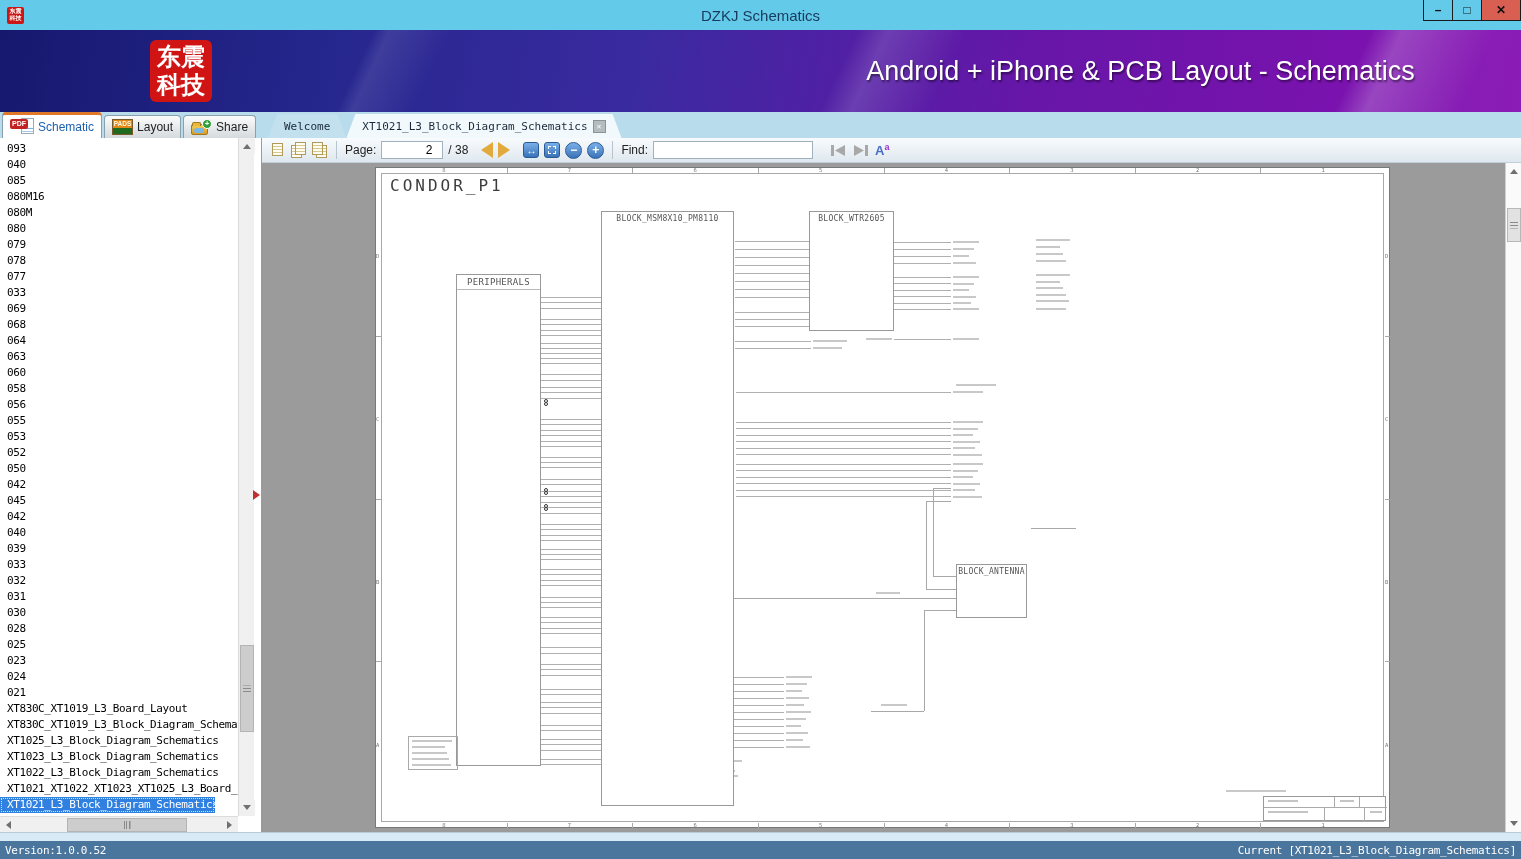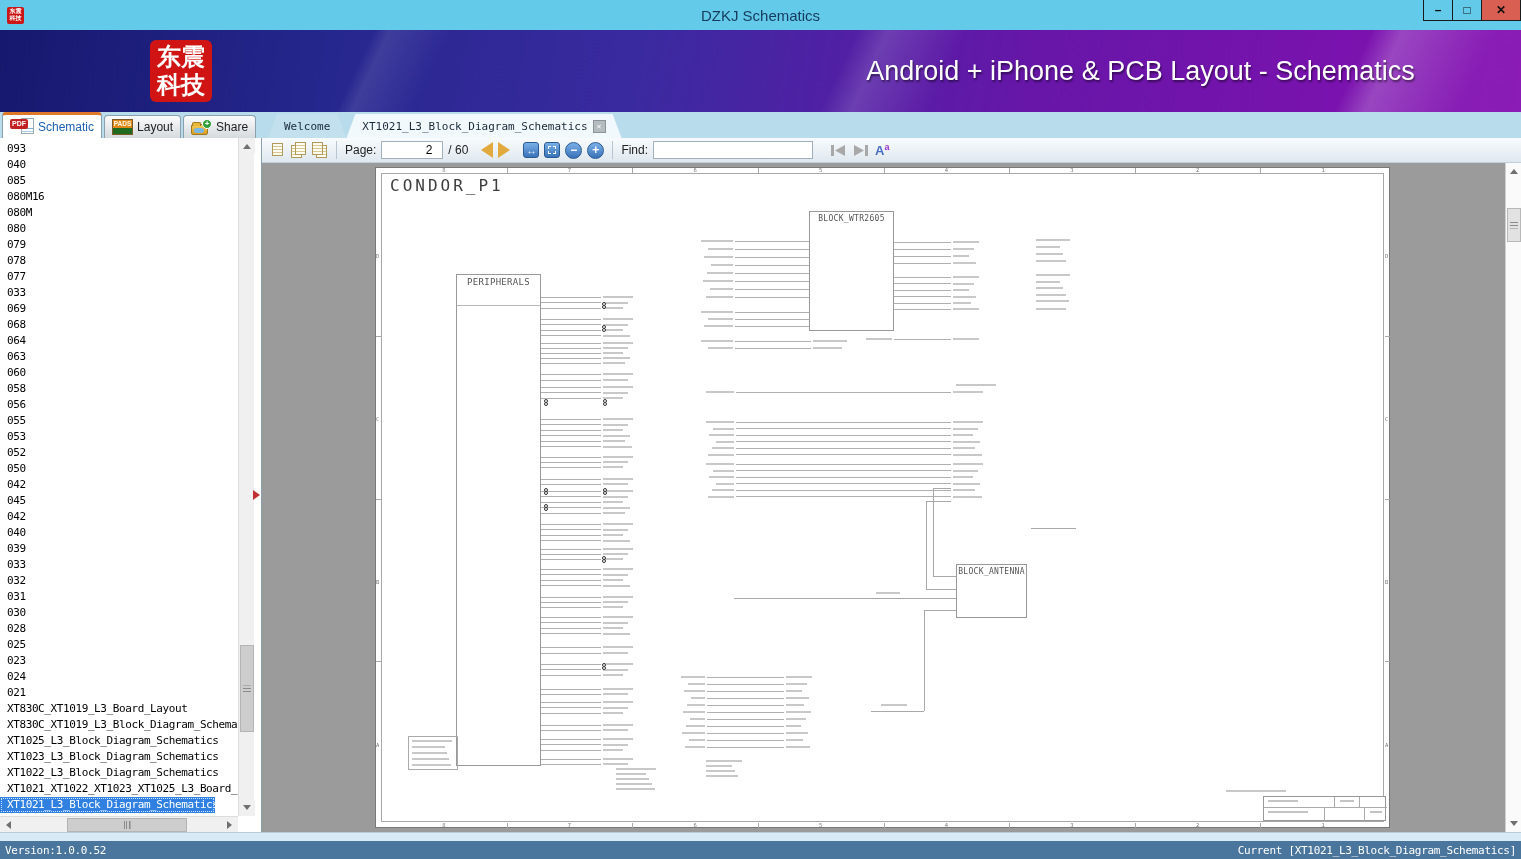--- a/index.html
+++ b/index.html
@@ -118,21 +118,21 @@
   .main-vscroll .thumb { position:absolute; left:1px; width:14px; background:#e2e2e2; border:1px solid #b8b8b8; cursor:pointer; }
 
   
   .sheet { position:absolute; left:113px; top:4px; width:1015px; height:661px; background:#fff; border:1px solid #787878; }
   .sheet-inner { position:absolute; left:5px; top:5px; right:5px; bottom:5px; border:1px solid #a8a8a8; }
   .sheet-title { position:absolute; left:14px; top:8px; font-family:"DejaVu Sans Mono",monospace; font-size:16px;
                  letter-spacing:3px; color:#3c3c3c; }
   .blk { position:absolute; border:1px solid #999; background:#fff; }
   .blk-label { display:block; text-align:center; padding-top:2px; font-family:"DejaVu Sans Mono",monospace;
                font-size:8px; color:#555; letter-spacing:.3px; white-space:nowrap; overflow:hidden; }
-  .blk-label.hdr { border-bottom:1px solid #b8b8b8; padding-bottom:18px; font-size:9px; }
+  .blk-label.hdr { border-bottom:1px solid #b8b8b8; padding-bottom:2px; font-size:9px; }
   .wire-row { position:absolute; display:flex; align-items:center; gap:2px; }
   .wdash { height:2px; background:#c8c8c8; flex:0 0 auto; }
   .wline { height:1px; background:#b0b0b0; flex:0 0 auto; }
   .sline { position:absolute; background:#a8a8a8; }
   .dotpair { position:absolute; width:5px; }
   .dotpair i { display:block; width:4px; height:4px; border:1px solid #333; border-radius:50%; background:#fff; margin-bottom:-1px; }
   .rnum { position:absolute; font-size:5.5px; color:#777; text-align:center; line-height:5px; font-family:"DejaVu Sans Mono",monospace; }
   .rtick { position:absolute; background:#a8a8a8; }
   .rlet { position:absolute; font-size:5.5px; color:#777; line-height:5px; font-family:"DejaVu Sans Mono",monospace; }
   .mini-box { position:absolute; border:1px solid #aaa; }
@@ -280,21 +280,21 @@
             <span class="pg" style="left:0;top:3px;"></span>
             <span class="pg" style="left:4px;top:0;"></span>
           </span>
         <span class="tb-docicon">
             <span class="pg" style="left:4px;top:3px;"></span>
             <span class="pg" style="left:0;top:0;"></span>
           </span>
         <span class="tb-sep"></span>
         <span>Page:</span>
         <input class="page-input" value="2" style="">
-        <span>/ 60</span>
+        <span>/ 38</span>
         <span class="gold-left"></span>
         <span class="gold-right"></span>
         <span class="blue-sq">↔</span>
         <span class="blue-sq">
             <span class="dash-box"></span>
           </span>
         <span class="blue-circ">−</span>
         <span class="blue-circ">+</span>
         <span class="tb-sep"></span>
         <span>Find:</span>
@@ -977,20 +977,23 @@
               <div class="dotpair" style="left: 143px; top: 495px;">
                 <i></i>
                 <i></i>
               </div>
               <div class="dotpair" style="left: 226px; top: 495px;">
                 <i></i>
                 <i></i>
               </div>
               <div class="blk" style="left: 80px; top: 106px; width: 85px; height: 492px;">
                 <span class="blk-label hdr">PERIPHERALS</span>
+              </div>
+              <div class="blk" style="left: 225px; top: 43px; width: 133px; height: 595px;">
+                <span class="blk-label">BLOCK_MSM8X10_PM8110</span>
               </div>
               <div class="blk" style="left: 433px; top: 43px; width: 85px; height: 120px;">
                 <span class="blk-label">BLOCK_WTR2605</span>
               </div>
               <div class="blk" style="left: 580px; top: 396px; width: 71px; height: 54px;">
                 <span class="blk-label">BLOCK_ANTENNA</span>
               </div>
               <div class="mini-box" style="left: 32px; top: 568px; width: 50px; height: 34px;">
                 <span class="wdash" style="position: absolute; left: 3px; top: 3px; width: 40px;"></span>
                 <span class="wdash" style="position: absolute; left: 3px; top: 9px; width: 33px;"></span>

